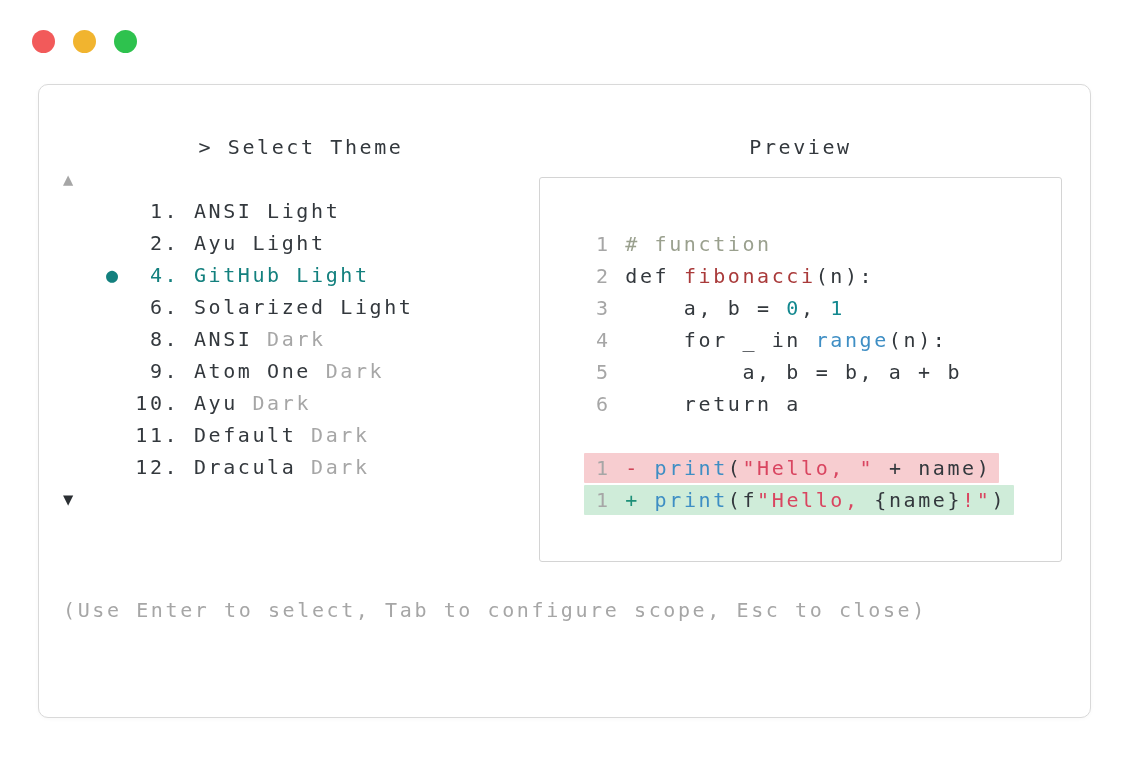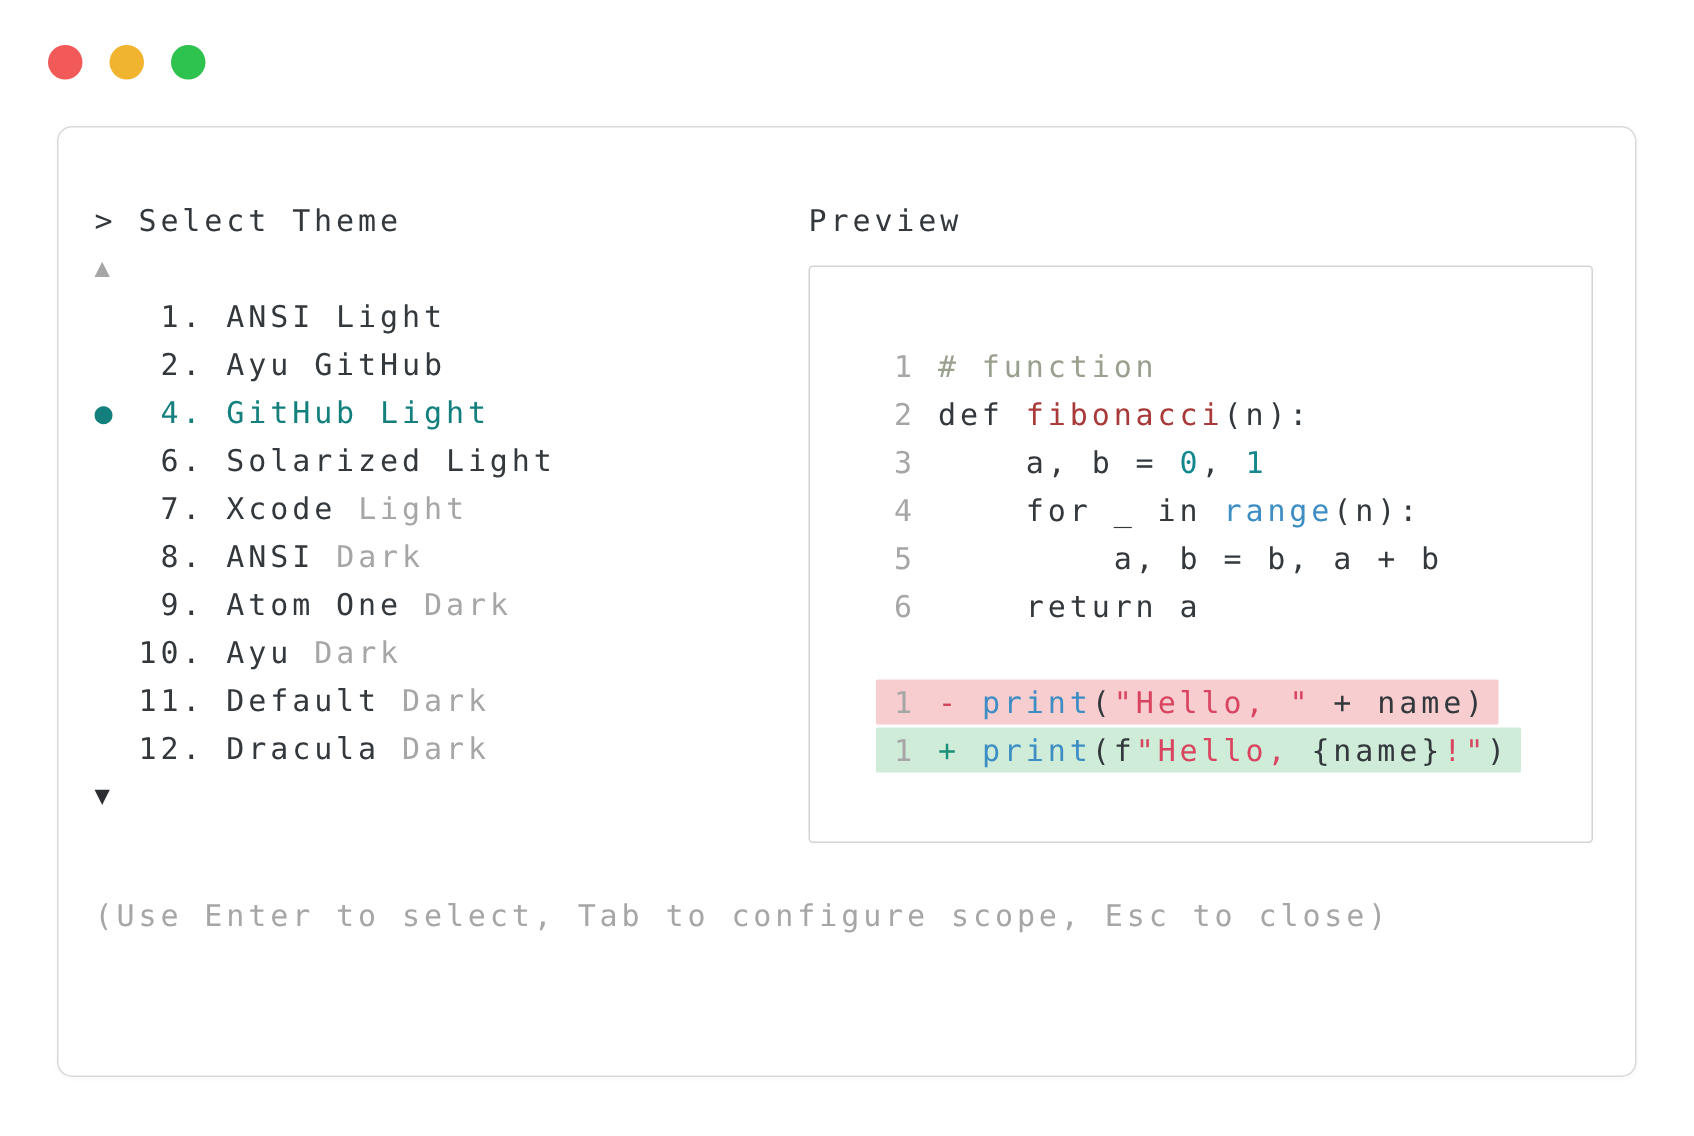--- a/index.html
+++ b/index.html
@@ -24,25 +24,25 @@
     overflow:hidden;
   }
   .content{
     padding:46px 28px 0 24px;
     font-size:20px;line-height:32px;letter-spacing:2.6px;
   }
   .cols{display:flex;align-items:flex-start;}
   .leftcol{width:476px;flex:none;}
   .rightcol{flex:1;min-width:0;}
 
-  .hdr{white-space:pre;height:32px;color:var(--c-dark,#33383d);}
+  .hdr{white-space:pre;height:32px;color:var(--c-dark,#33383d);text-align:center;}
   .scroll-arrow{white-space:pre;height:32px;font-size:17px;color:var(--c-gray,#a6a6a6);cursor:pointer;}
   .scroll-arrow.down{color:var(--c-arrow-down,#2b2f33);}
 
-  .theme-item{white-space:pre;height:32px;cursor:pointer;}
+  .theme-item{white-space:pre;height:32px;cursor:pointer;margin-left:43px;}
   .theme-item .bullet{color:var(--c-teal,#13807e);}
   .theme-item .num,.theme-item .nm{color:var(--c-dark,#33383d);}
   .theme-item .sfx{color:var(--c-gray,#a6a6a6);}
   .theme-item.selected .num,.theme-item.selected .nm{color:var(--c-teal,#13807e);}
 
   .footer{white-space:pre;margin-top:32px;height:32px;color:var(--c-gray,#a6a6a6);}
 
   
   .preview-box{
     margin-top:14px;width:523px;height:385px;box-sizing:border-box;
@@ -73,24 +73,23 @@
 </div>
 
 <div class="window">
   <div class="content">
     <div class="cols">
       <div class="leftcol">
         <div class="hdr">&gt; Select Theme</div>
         <div class="scroll-arrow up">▲</div>
         <div>
             <div class="theme-item"><span class="bullet">  </span><span class="num"> 1. </span><span class="nm">ANSI Light</span></div>
-            <div class="theme-item"><span class="bullet">  </span><span class="num"> 2. </span><span class="nm">Ayu GitHub</span></div>
+            <div class="theme-item"><span class="bullet">  </span><span class="num"> 2. </span><span class="nm">Ayu Light</span></div>
             <div class="theme-item selected"><span class="bullet">● </span><span class="num"> 4. </span><span class="nm">GitHub Light</span></div>
             <div class="theme-item"><span class="bullet">  </span><span class="num"> 6. </span><span class="nm">Solarized Light</span></div>
-            <div class="theme-item"><span class="bullet">  </span><span class="num"> 7. </span><span class="nm">Xcode</span><span class="nm"> </span><span class="sfx">Light</span></div>
             <div class="theme-item"><span class="bullet">  </span><span class="num"> 8. </span><span class="nm">ANSI</span><span class="nm"> </span><span class="sfx">Dark</span></div>
             <div class="theme-item"><span class="bullet">  </span><span class="num"> 9. </span><span class="nm">Atom One</span><span class="nm"> </span><span class="sfx">Dark</span></div>
             <div class="theme-item"><span class="bullet">  </span><span class="num">10. </span><span class="nm">Ayu</span><span class="nm"> </span><span class="sfx">Dark</span></div>
             <div class="theme-item"><span class="bullet">  </span><span class="num">11. </span><span class="nm">Default</span><span class="nm"> </span><span class="sfx">Dark</span></div>
             <div class="theme-item"><span class="bullet">  </span><span class="num">12. </span><span class="nm">Dracula</span><span class="nm"> </span><span class="sfx">Dark</span></div>
           </div>
         <div class="scroll-arrow down">▼</div>
       </div>
       <div class="rightcol">
         <div class="hdr">Preview</div>

